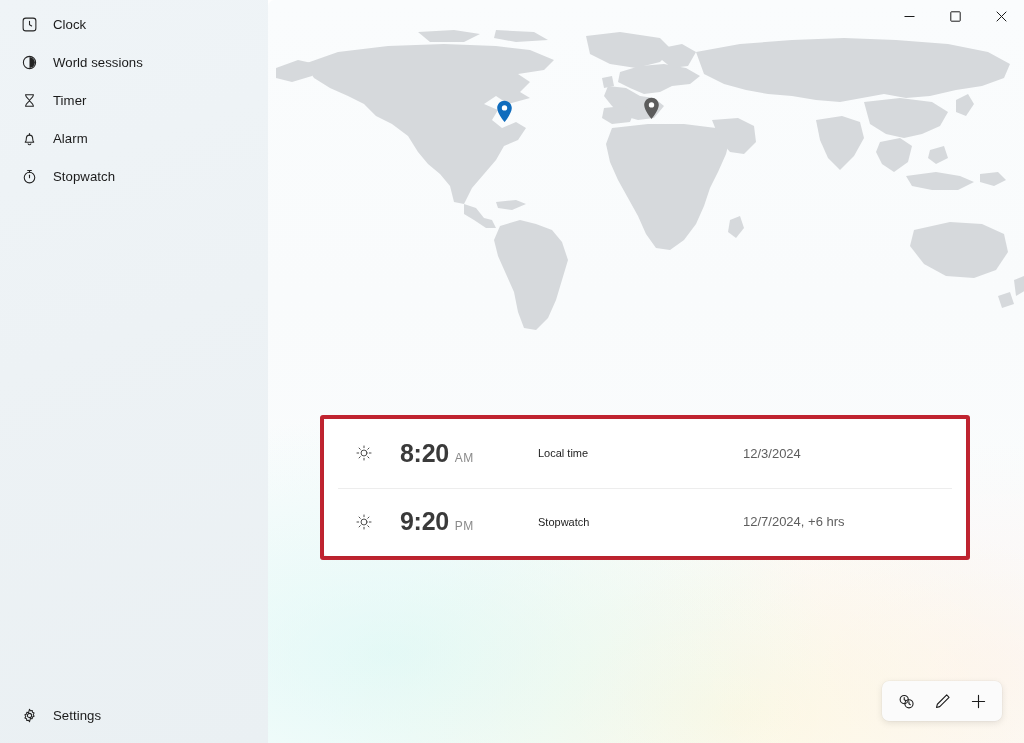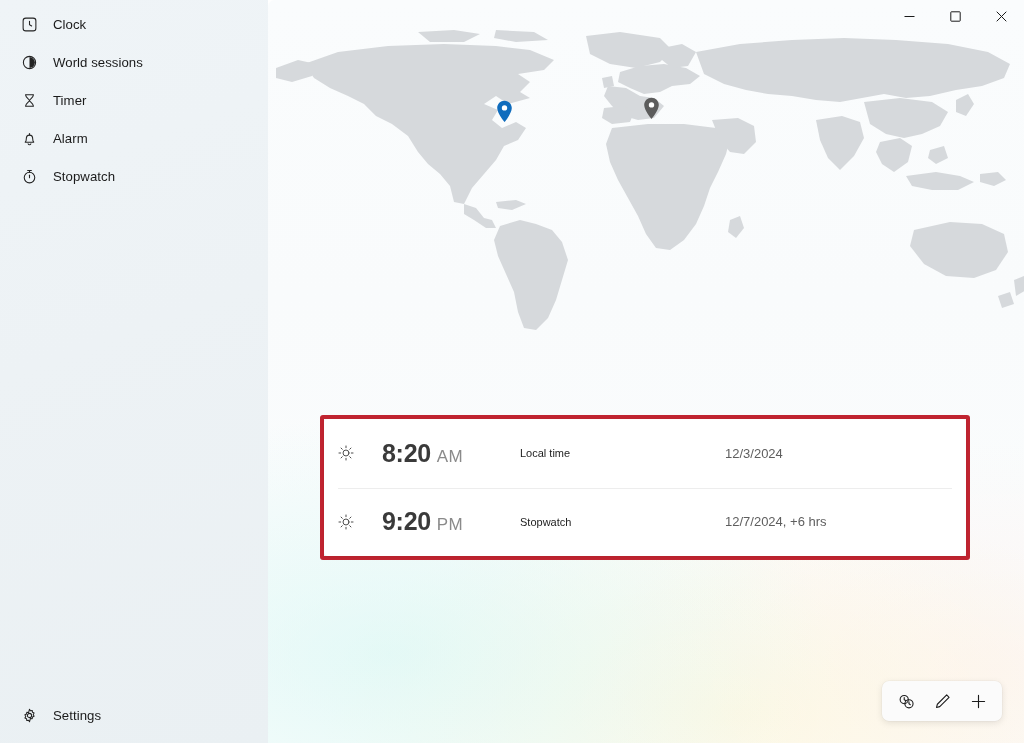--- a/index.html
+++ b/index.html
@@ -134,21 +134,21 @@
     left: 0; top: 0; right: 0; bottom: 0;
     background: #ffffff;
     border-radius: 4px;
     box-shadow: 0 1px 3px rgba(0,0,0,0.07);
     overflow: hidden;
   }
   .clock-row {
     height: 50%;
     display: flex;
     align-items: center;
-    padding-left: 12px;
+    padding-left: 30px;
     position: relative;
   }
   .clock-row + .clock-row::before {
     content: "";
     position: absolute; left: 14px; right: 14px; top: 0;
     height: 1px; background: #ededed;
   }
   .sun-icon {
     width: 20px; height: 20px; flex: 0 0 20px;
     display: flex; align-items: center; justify-content: center;
@@ -159,21 +159,21 @@
     display: flex; align-items: baseline; justify-content: flex-start;
   }
   .time-main {
     font-size: 25px;
     font-weight: 700;
     color: #3a3a3a;
     letter-spacing: -0.3px;
     font-family: "Liberation Sans", sans-serif;
   }
   .time-ampm {
-    font-size: 17px;
+    font-size: 12px;
     color: #8a8a8a;
     margin-left: 6px;
     letter-spacing: 0.3px;
   }
   .clock-name {
     font-size: 11px;
     color: #1d1d1d;
     width: 205px; flex: 0 0 205px;
     margin-left: 14px;
   }

